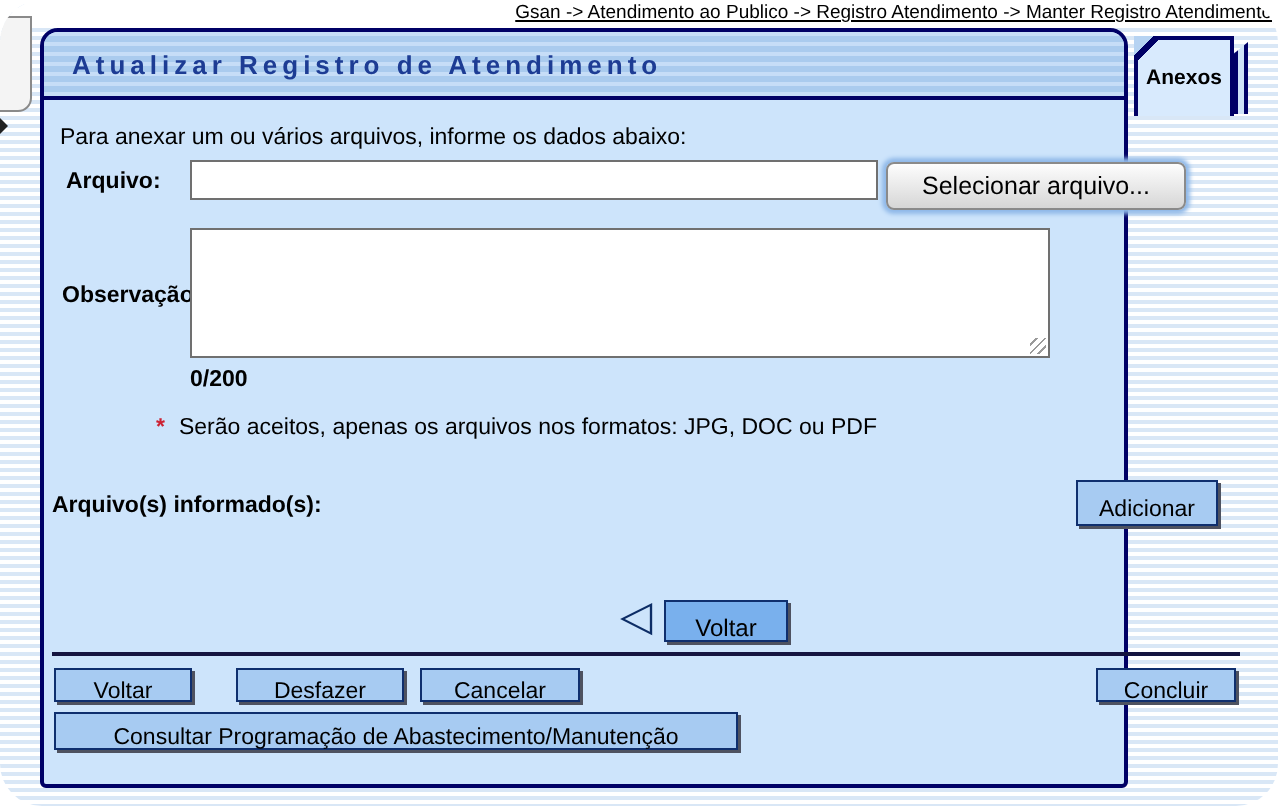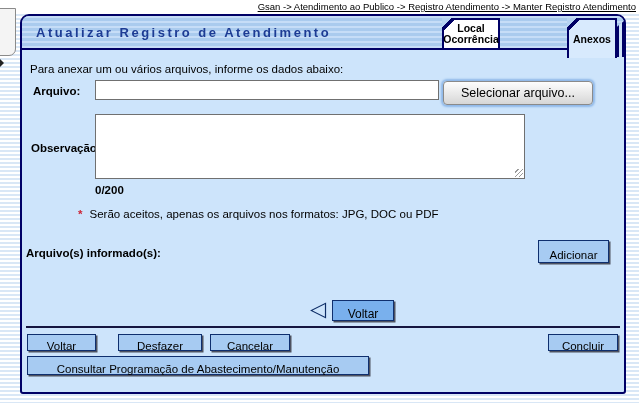--- a/index.html
+++ b/index.html
@@ -1,38 +1,39 @@
 <!DOCTYPE html>
 <html><head>
 <meta charset="utf-8">
 <style>
   * { box-sizing: border-box; margin: 0; padding: 0; }
   html,body { background:#fff; }
   .screen{
     position:relative; width:639px; height:403px; overflow:hidden;
     font-family:"Liberation Sans", sans-serif; color:#000;
     background:repeating-linear-gradient(180deg,#ffffff 0 2px,#d9e7f6 2px 4px);
+    border-radius:21px;
   }
   .topbar{ position:absolute; left:0; top:0; width:639px; height:13px; background:#fff; }
   .breadcrumb{
     position:absolute; top:1px; right:3px; font-size:9.5px; color:#000;
     text-decoration:underline; white-space:nowrap;
   }
   
   .left-frame-box{
     position:absolute; left:-7px; top:8px; width:23px; height:48px;
     background:#f4f4f4; border:1px solid #8a8a8a; border-radius:0 0 7px 0;
   }
   .left-frame-arrow{
     position:absolute; left:0; top:59px; width:0; height:0;
     border-left:4px solid #222; border-top:4px solid transparent; border-bottom:4px solid transparent;
   }
   
   .panel{
-    position:absolute; left:20px; top:14px; width:606px; height:380px;
+    position:absolute; left:20px; top:14px; width:544px; height:380px;
     border:2px solid #000066; border-radius:9px 9px 3px 3px; background:#cde4fb;
   }
   .titlebar{
     position:absolute; left:0; top:0; width:100%; height:34px;
     background:repeating-linear-gradient(180deg,#c6ddf7 0 2px,#aacbee 2px 5px);
     border-bottom:2px solid #000066; border-radius:7px 7px 0 0;
   }
   .page-title{
     position:absolute; left:14px; top:9px; font-size:13px; font-weight:bold;
     letter-spacing:2.5px; color:#1d3c94; white-space:nowrap;
@@ -122,24 +123,20 @@
 
   <div class="left-frame-box"></div>
   <div class="left-frame-arrow"></div>
 
   <div class="panel">
 
     <div class="titlebar">
       <span class="page-title">Atualizar Registro de Atendimento</span>
     </div>
 
-    <div class="tab tab-local">
-      <span>Local</span>
-      <span>Ocorrência</span>
-    </div>
     <div class="tab tab-anexos">
       <span>Anexos</span>
       <span class="tab-curl"></span>
     </div>
 
     <div class="txt intro">Para anexar um ou vários arquivos, informe os dados abaixo:</div>
 
     <div class="txt bold file-label">Arquivo:</div>
     <input class="file-input" type="text" value="" style="">
     <button class="file-button">Selecionar arquivo...</button>

